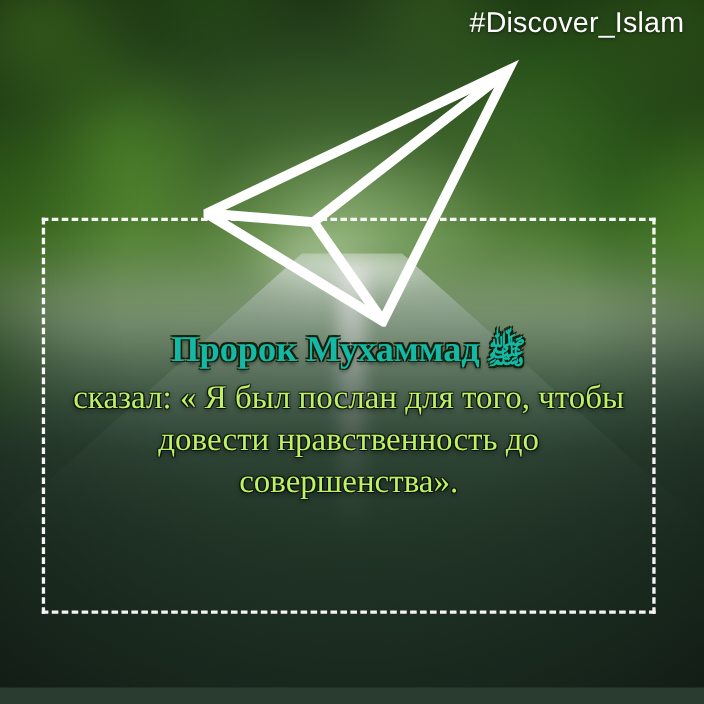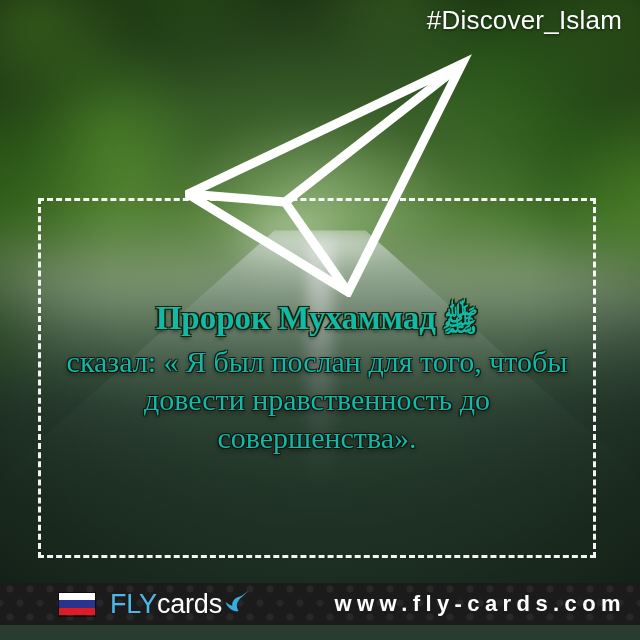--- a/index.html
+++ b/index.html
@@ -154,21 +154,21 @@
     white-space: nowrap;
   }
   .quote-heading .pbuh {
     font-family: "DejaVu Sans", sans-serif;
     font-size: 30px;
     vertical-align: -2px;
     margin-left: 6px;
   }
   .quote-body {
     font-size: 30px;
-    color: #14b8a6;
+    color: #bef264;
     line-height: 1.28;
     margin: 0;
     padding: 0 26px;
     text-shadow:
       -1px -1px 0 rgba(10,14,10,0.75),
        1px -1px 0 rgba(10,14,10,0.75),
       -1px  1px 0 rgba(10,14,10,0.75),
        1px  1px 0 rgba(10,14,10,0.75),
        0 2px 5px rgba(0,0,0,0.75);
   }
@@ -271,36 +271,16 @@
 
   <div class="frame"></div>
 
   <div class="quote">
     <div class="quote-heading">
       <span>Пророк Мухаммад</span><span class="pbuh">ﷺ</span>
     </div>
     <p class="quote-body">сказал: « Я был послан для того, чтобы довести нравственность до совершенства».</p>
   </div>
 
-  <div class="footer">
-
-    <div class="flag">
-      <span class="s-white"></span>
-      <span class="s-blue"></span>
-      <span class="s-red"></span>
-    </div>
-
-    <div class="brand">
-      <span class="fly">FLY</span>
-        <span class="cards">cards</span>
-      <span class="bird">
-        <svg viewBox="0 0 26 22" xmlns="http://www.w3.org/2000/svg">
-          <path d="M25.4 0.6 C22.6 3.4 19.8 5.4 17.0 6.6 C14.6 7.0 12.3 8.2 10.7 10.2 C9.3 12.0 8.9 14.0 9.4 15.8 C7.3 15.2 5.1 14.0 2.6 12.0 C3.4 15.0 5.4 17.6 8.2 19.4 C10.6 21.0 13.3 21.6 15.6 21.0 C14.2 19.0 13.6 16.8 13.9 14.6 C14.3 11.8 16.0 9.2 18.6 7.2 C21.0 5.4 23.4 3.2 25.4 0.6 Z" fill="#3aabdd"></path>
-        </svg>
-      </span>
-    </div>
-
-    <div class="site-url">www.fly-cards.com</div>
-  </div>
 
   <div class="footer-under"></div>
 
 </div>
 
 </body></html>

